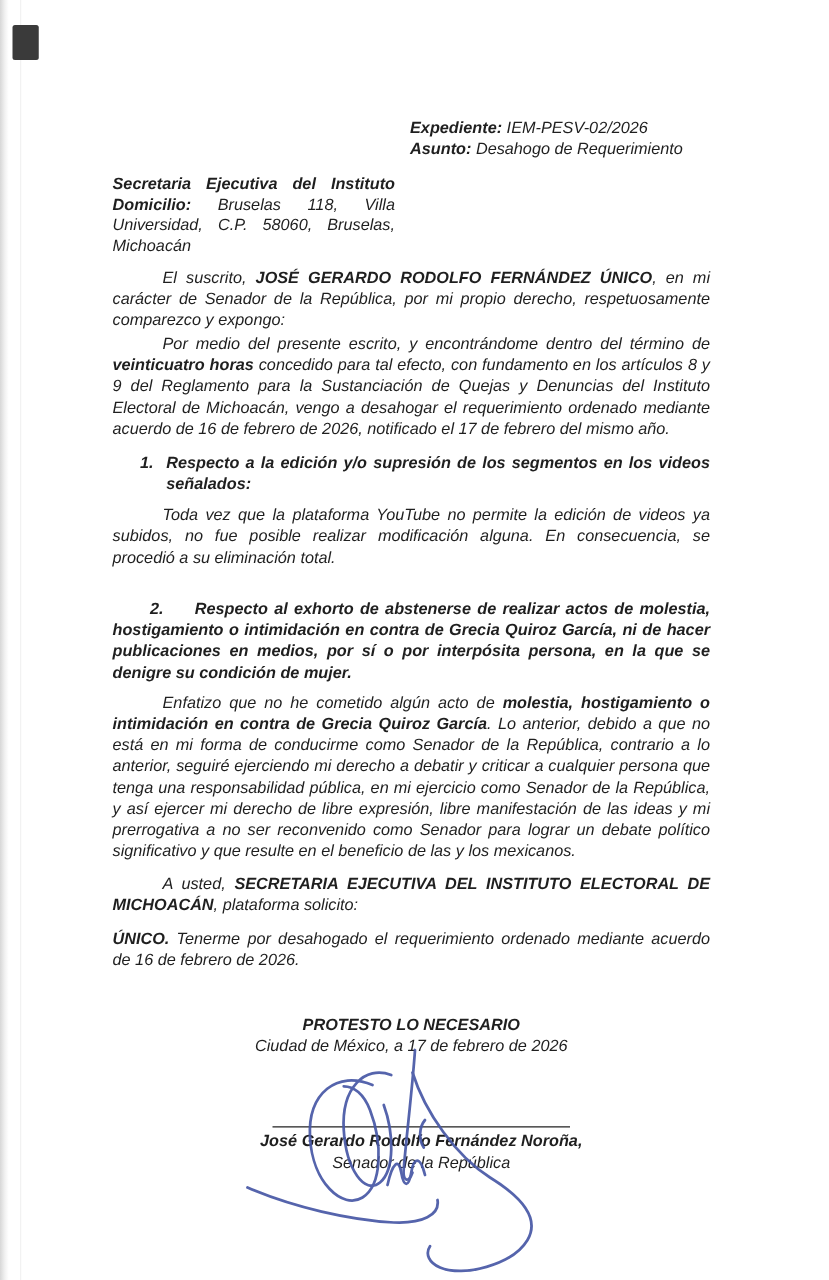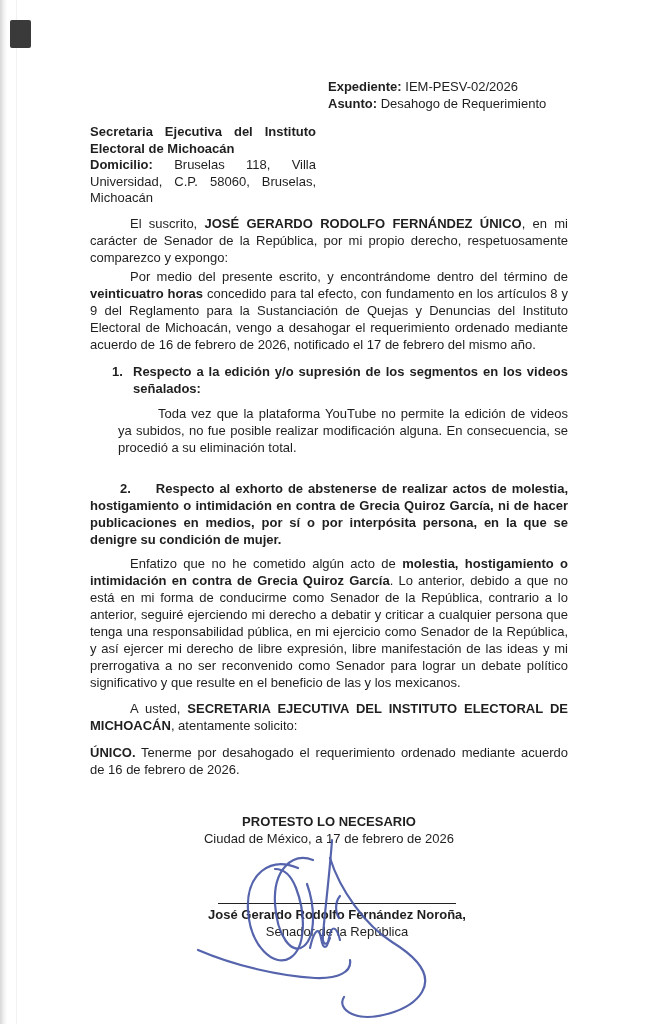--- a/index.html
+++ b/index.html
@@ -17,35 +17,35 @@
   }
   .edge-line {
     position:absolute; left:16px; top:0; width:1px; height:1024px;
     background:#f2f2f2;
   }
   .corner-mark {
     position:absolute; left:10px; top:20px; width:21px; height:28px;
     background:#3a3a3a; border-radius:2px;
   }
   .doc {
-    position:absolute; left:90px; top:78px; width:478px;
-    font-size:13px; line-height:17px;
+    position:absolute; left:90px; top:93px; width:478px;
+    font-size:13px; line-height:17px;font-style:italic;
   }
   .b { font-weight:bold; }
   p { margin:0; }
   .exp-block { margin-left:238px; }
   .addr { margin-top:12px; width:226px; line-height:16.5px; font-size:13px; }
   .jl { text-align:justify; text-align-last:justify; }
   .p-ind { text-indent:40px; text-align:justify; }
   .p1 { margin-top:8px; }
   .p2 { margin-top:2px; }
   .item1 { margin-top:10px; margin-left:22px; display:flex; font-weight:bold; }
   .item1-num { width:21px; flex:none; }
   .item1-txt { flex:1; text-align:justify; }
-  .p3 { margin-top:8px;margin-left:28px; }
+  .p3 { margin-top:8px; }
   .item2 { margin-top:24px; text-indent:30px; text-align:justify; font-weight:bold; }
   .tabgap { display:inline-block; width:25px; }
   .p4 { margin-top:7px; }
   .p5 { margin-top:3px; margin-left:42px; font-weight:bold; }
   .p6 { margin-top:9px; }
   .p7 { margin-top:10px; text-align:justify; }
   .protesto { margin-top:35px; text-align:center; font-weight:bold; }
   .place-date { text-align:center; }
   .sig-block { margin-top:56px; }
   .sig-line { width:238px; margin-left:128px; border-top:1.5px solid #222; height:0; }
@@ -62,21 +62,20 @@
 
 <div class="doc">
 
   <div class="exp-block">
     <p><span class="b">Expediente:</span><span> IEM-PESV-02/2026</span></p>
     <p><span class="b">Asunto:</span><span> Desahogo de Requerimiento</span></p>
   </div>
 
   <div class="addr">
     <div class="b jl">Secretaria Ejecutiva del Instituto</div>
-    <div class="b">Electoral de Michoacán</div>
     <div class="jl"><span class="b">Domicilio:</span><span> Bruselas 118, Villa</span></div>
     <div class="jl">Universidad, C.P. 58060, Bruselas,</div>
     <div>Michoacán</div>
   </div>
 
   <p class="p-ind p1"><span>El suscrito, </span><span class="b">JOSÉ GERARDO RODOLFO FERNÁNDEZ ÚNICO</span><span>, en mi carácter de Senador de la República, por mi propio derecho, respetuosamente comparezco y expongo:</span></p>
 
   <p class="p-ind p2"><span>Por medio del presente escrito, y encontrándome dentro del término de </span><span class="b">veinticuatro horas</span><span> concedido para tal efecto, con fundamento en los artículos 8 y 9 del Reglamento para la Sustanciación de Quejas y Denuncias del Instituto Electoral de Michoacán, vengo a desahogar el requerimiento ordenado mediante acuerdo de 16 de febrero de 2026, notificado el 17 de febrero del mismo año.</span></p>
 
   <div class="item1">
@@ -84,21 +83,21 @@
     <div class="item1-txt">Respecto a la edición y/o supresión de los segmentos en los videos señalados:</div>
   </div>
 
   <p class="p-ind p3">Toda vez que la plataforma YouTube no permite la edición de videos ya subidos, no fue posible realizar modificación alguna. En consecuencia, se procedió a su eliminación total.</p>
 
   <p class="item2"><span>2.</span><span class="tabgap"></span><span>Respecto al exhorto de abstenerse de realizar actos de molestia, hostigamiento o intimidación en contra de Grecia Quiroz García, ni de hacer publicaciones en medios, por sí o por interpósita persona, en la que se denigre su condición de mujer.</span></p>
 
   <p class="p-ind p4"><span>Enfatizo que no he cometido algún acto de </span><span class="b">molestia, hostigamiento o intimidación en contra de Grecia Quiroz García</span><span>. Lo anterior, debido a que no está en mi forma de conducirme como Senador de la República, contrario a lo anterior, seguiré ejerciendo mi derecho a debatir y criticar a cualquier persona que tenga una responsabilidad pública, en mi ejercicio como Senador de la República, y así ejercer mi derecho de libre expresión, libre manifestación de las ideas y mi prerrogativa a no ser reconvenido como Senador para lograr un debate político significativo y que resulte en el beneficio de las y los mexicanos.</span></p>
 
 
-  <p class="p-ind p6"><span>A usted, </span><span class="b">SECRETARIA EJECUTIVA DEL INSTITUTO ELECTORAL DE MICHOACÁN</span><span>, atentamente solicito:</span></p>
+  <p class="p-ind p6"><span>A usted, </span><span class="b">SECRETARIA EJECUTIVA DEL INSTITUTO ELECTORAL DE MICHOACÁN</span><span>, plataforma solicito:</span></p>
 
   <p class="p7"><span class="b">ÚNICO.</span><span> Tenerme por desahogado el requerimiento ordenado mediante acuerdo de 16 de febrero de 2026.</span></p>
 
   <p class="protesto">PROTESTO LO NECESARIO</p>
   <p class="place-date">Ciudad de México, a 17 de febrero de 2026</p>
 
   <div class="sig-block">
     <div class="sig-line"></div>
     <div class="sig-name">José Gerardo Rodolfo Fernández Noroña,</div>
     <div class="sig-title">Senador de la República</div>

